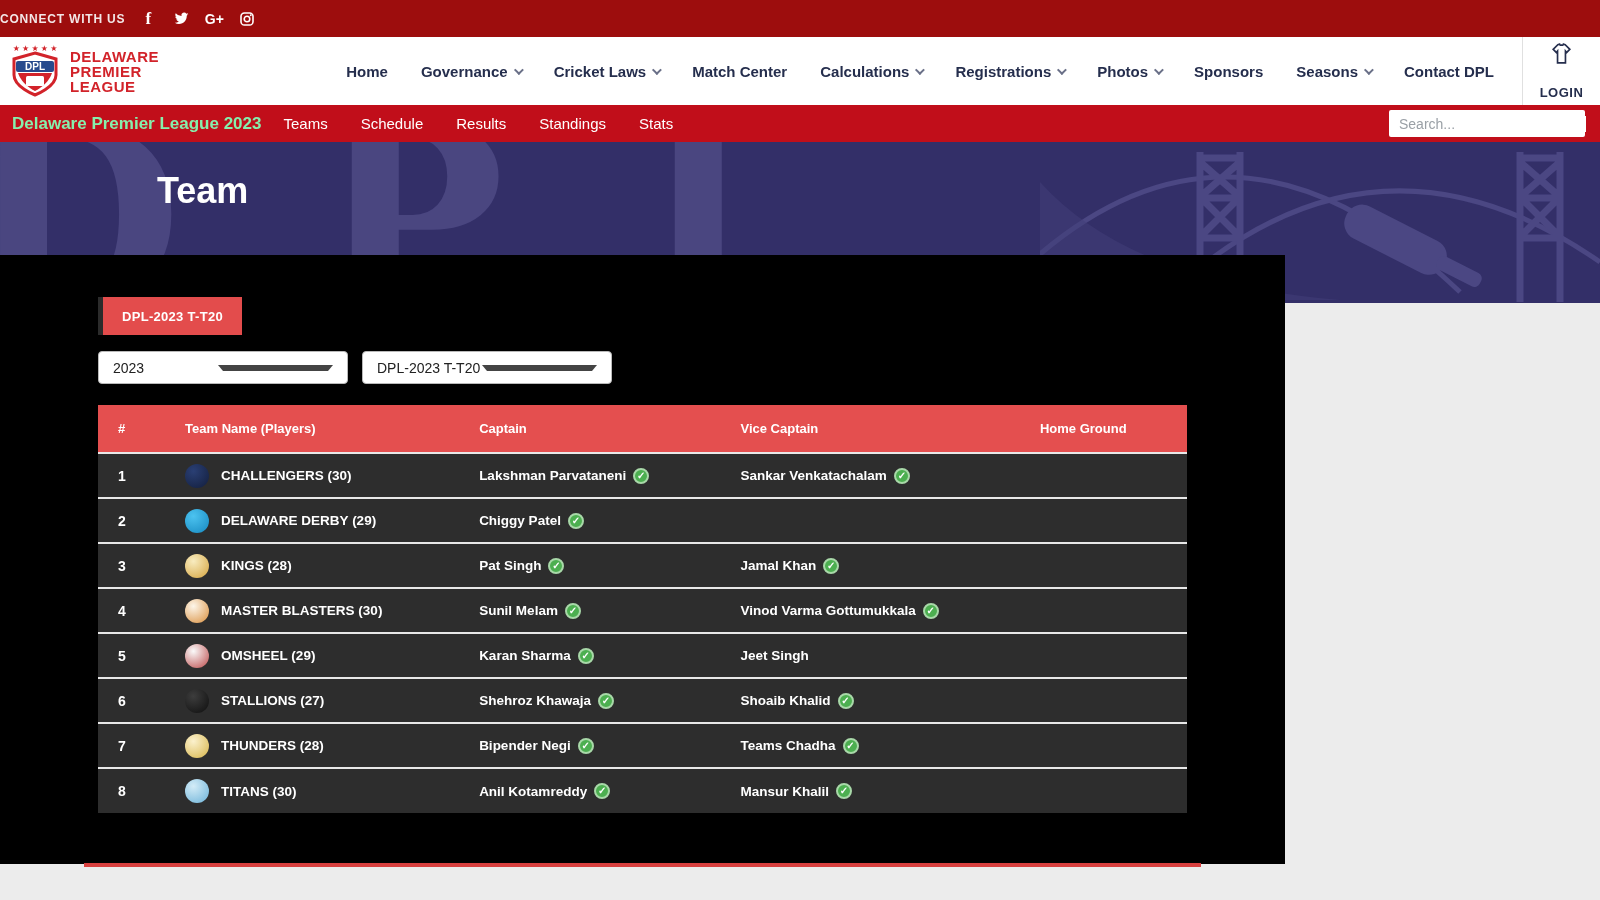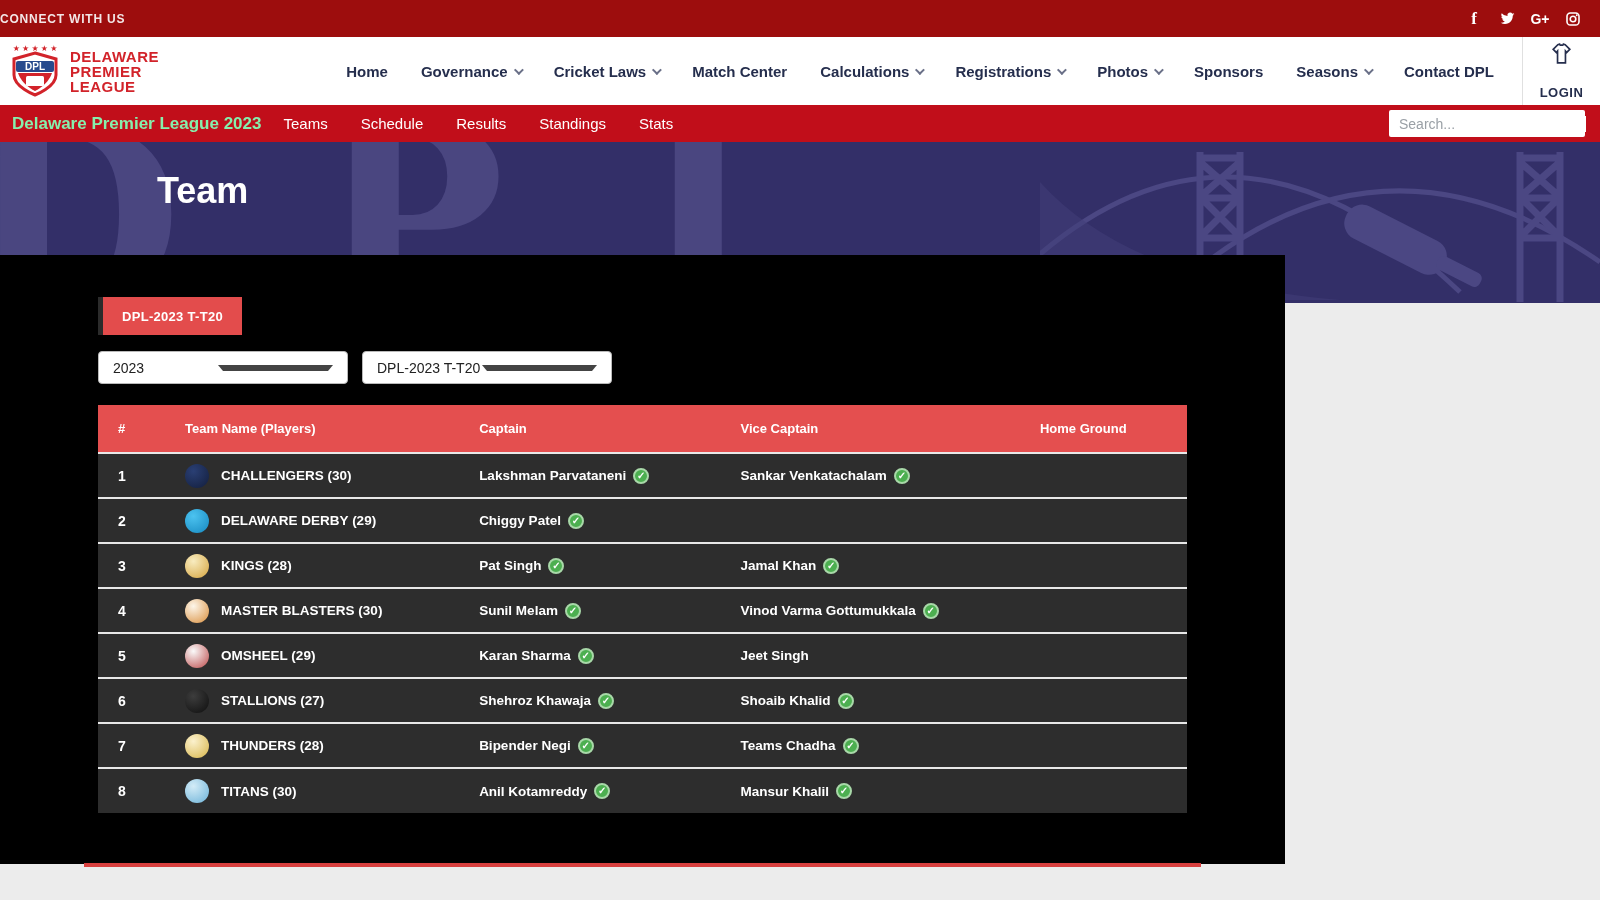--- a/index.html
+++ b/index.html
@@ -1,21 +1,21 @@
 <!DOCTYPE html>
 <html><head>
 <meta charset="utf-8">
 <style>
   * { margin:0; padding:0; box-sizing:border-box; }
   html,body { width:1600px; height:900px; overflow:hidden; background:#ececec;
               font-family:"Liberation Sans", sans-serif; }
 
   
   .topbar { height:37px; background:#9d0d0d; display:flex; align-items:center;
-            justify-content:space-between; padding-right:18px; }
+            justify-content:flex-start; padding-right:18px; }
   .connect { color:#f3e6e6; font-size:12px; font-weight:bold; letter-spacing:.8px; margin-right:14px; }
   .social { display:flex; align-items:center; gap:15px; }
   .sicon { display:flex; align-items:center; justify-content:center; width:18px; height:18px;
            color:#fff; cursor:pointer; text-decoration:none; }
   .sicon svg { display:block; }
   .fb-glyph { font-family:"Liberation Serif", serif; font-weight:bold; font-size:17px; color:#fff; }
   .gp-glyph { font-weight:bold; font-size:14px; color:#fff; }
 
   
   .header { height:68px; background:#fff; display:flex; align-items:center; position:relative; }

